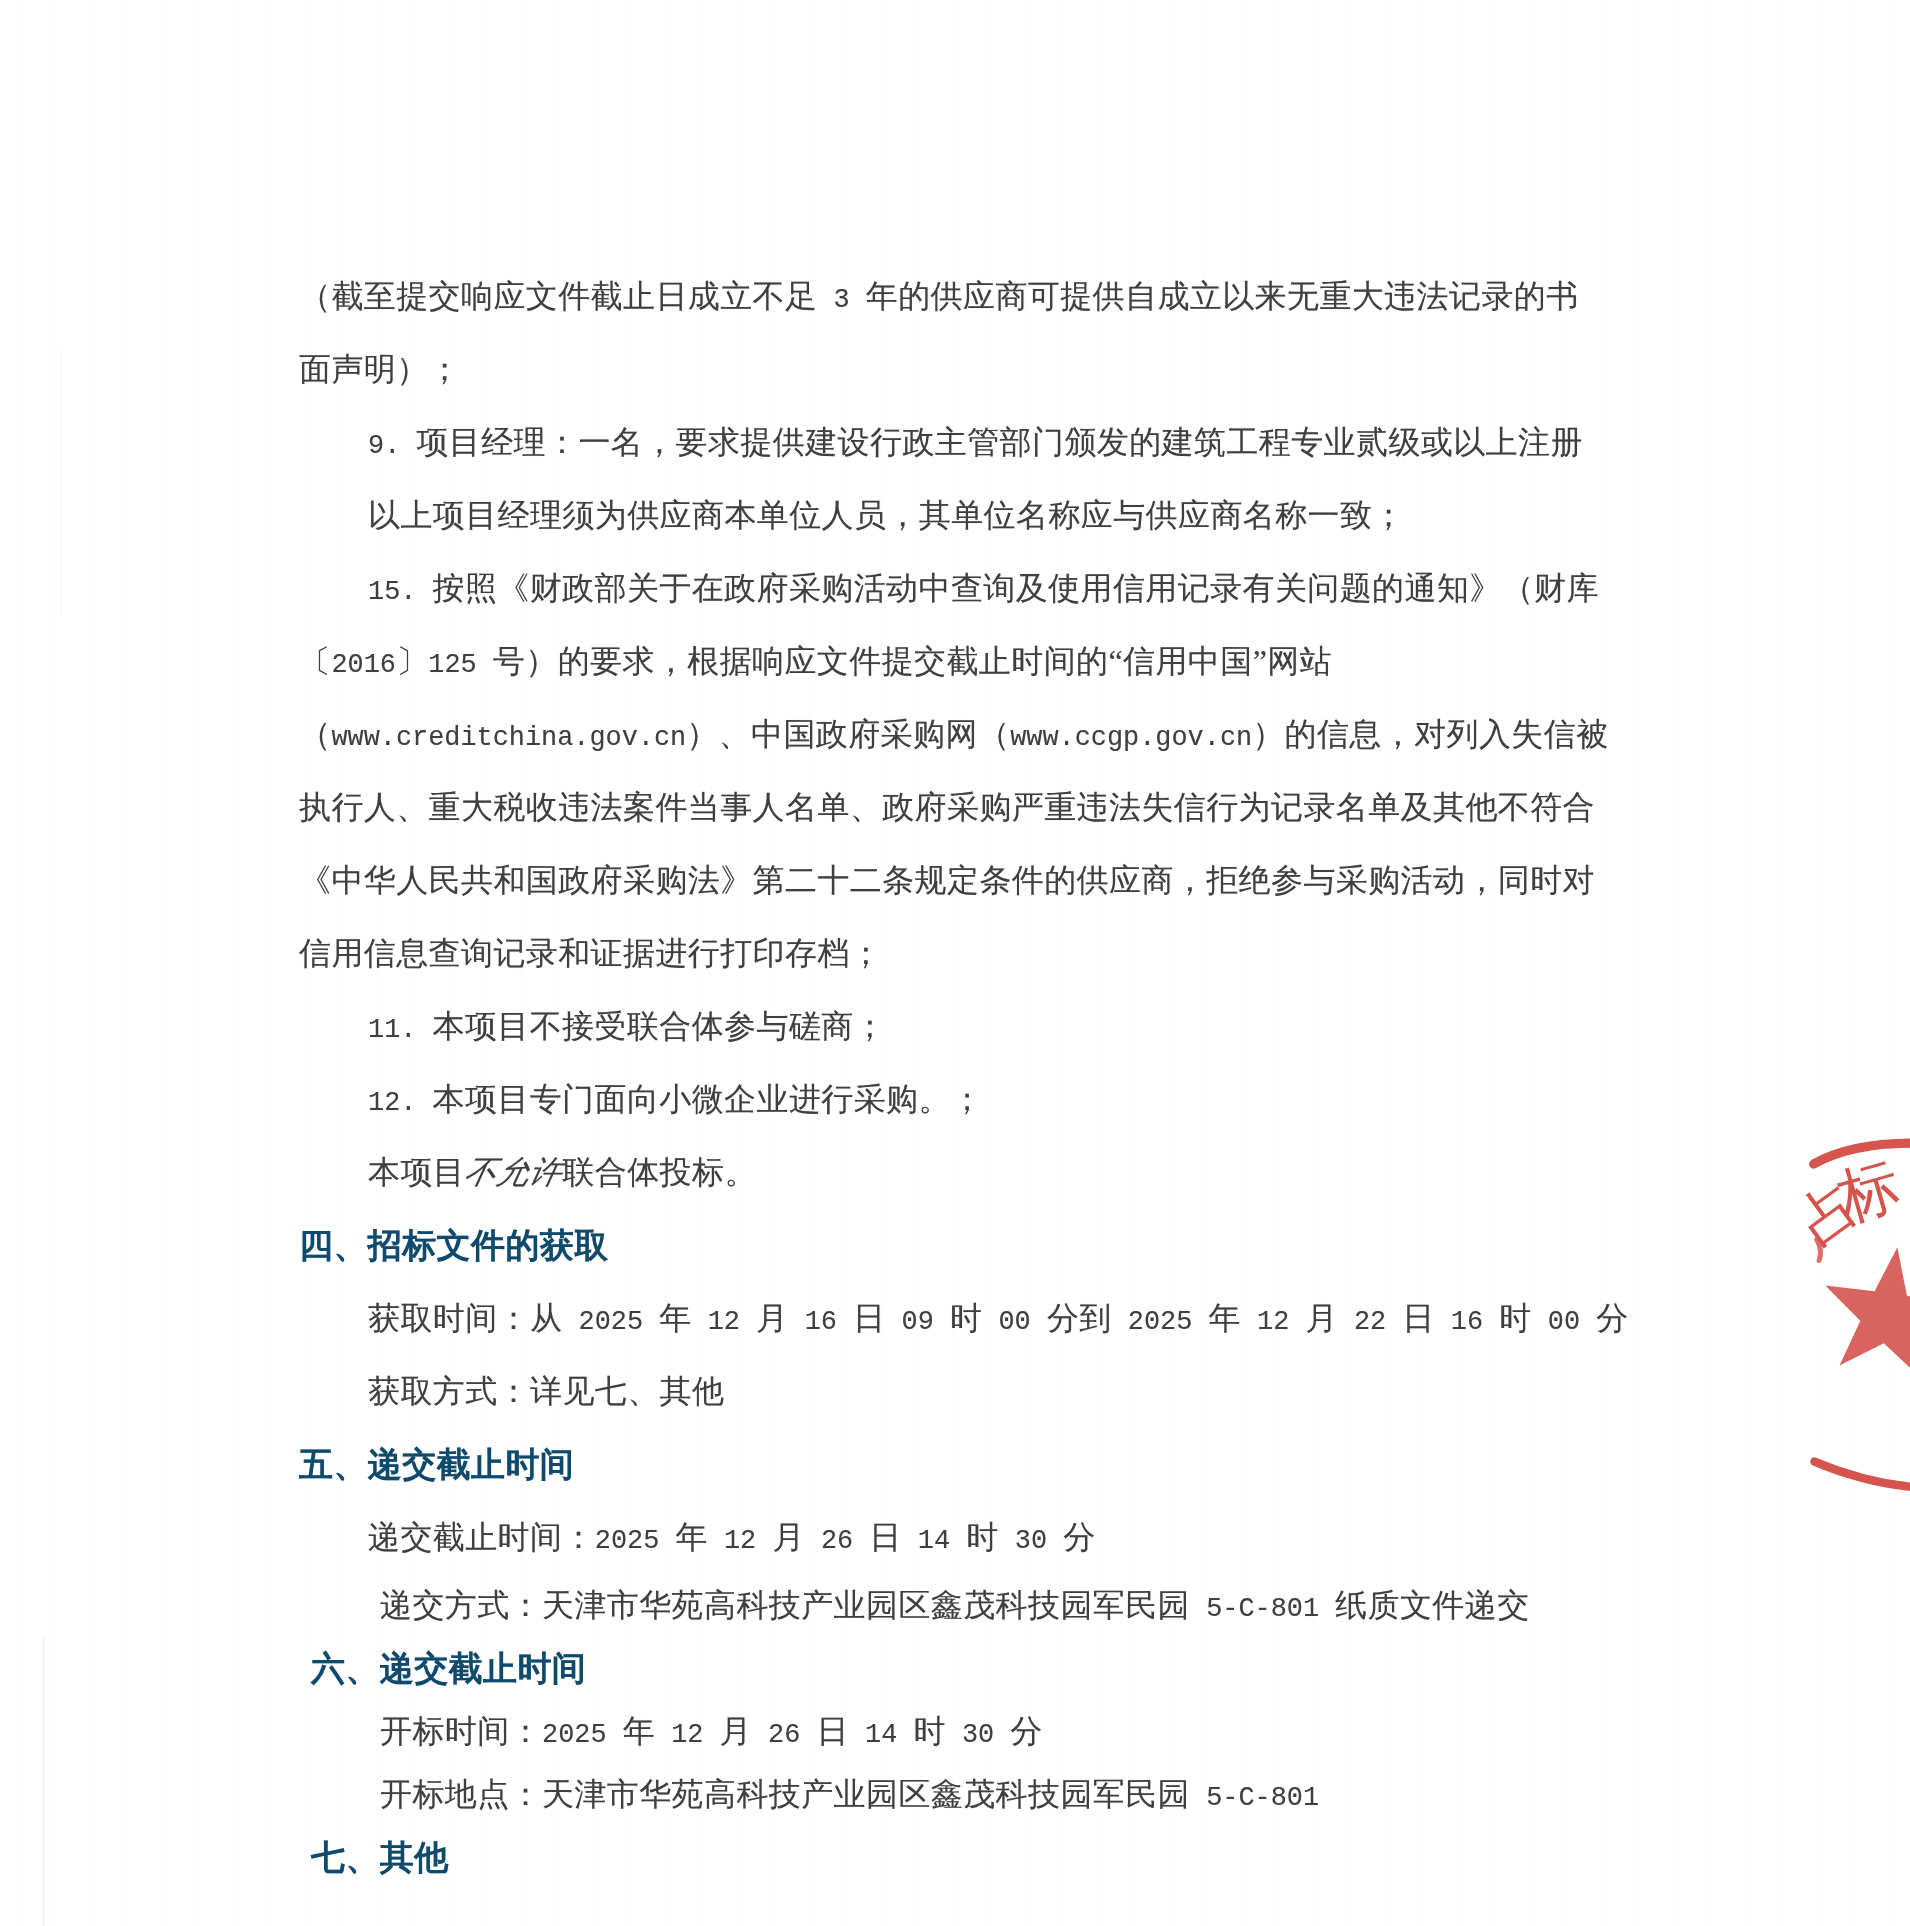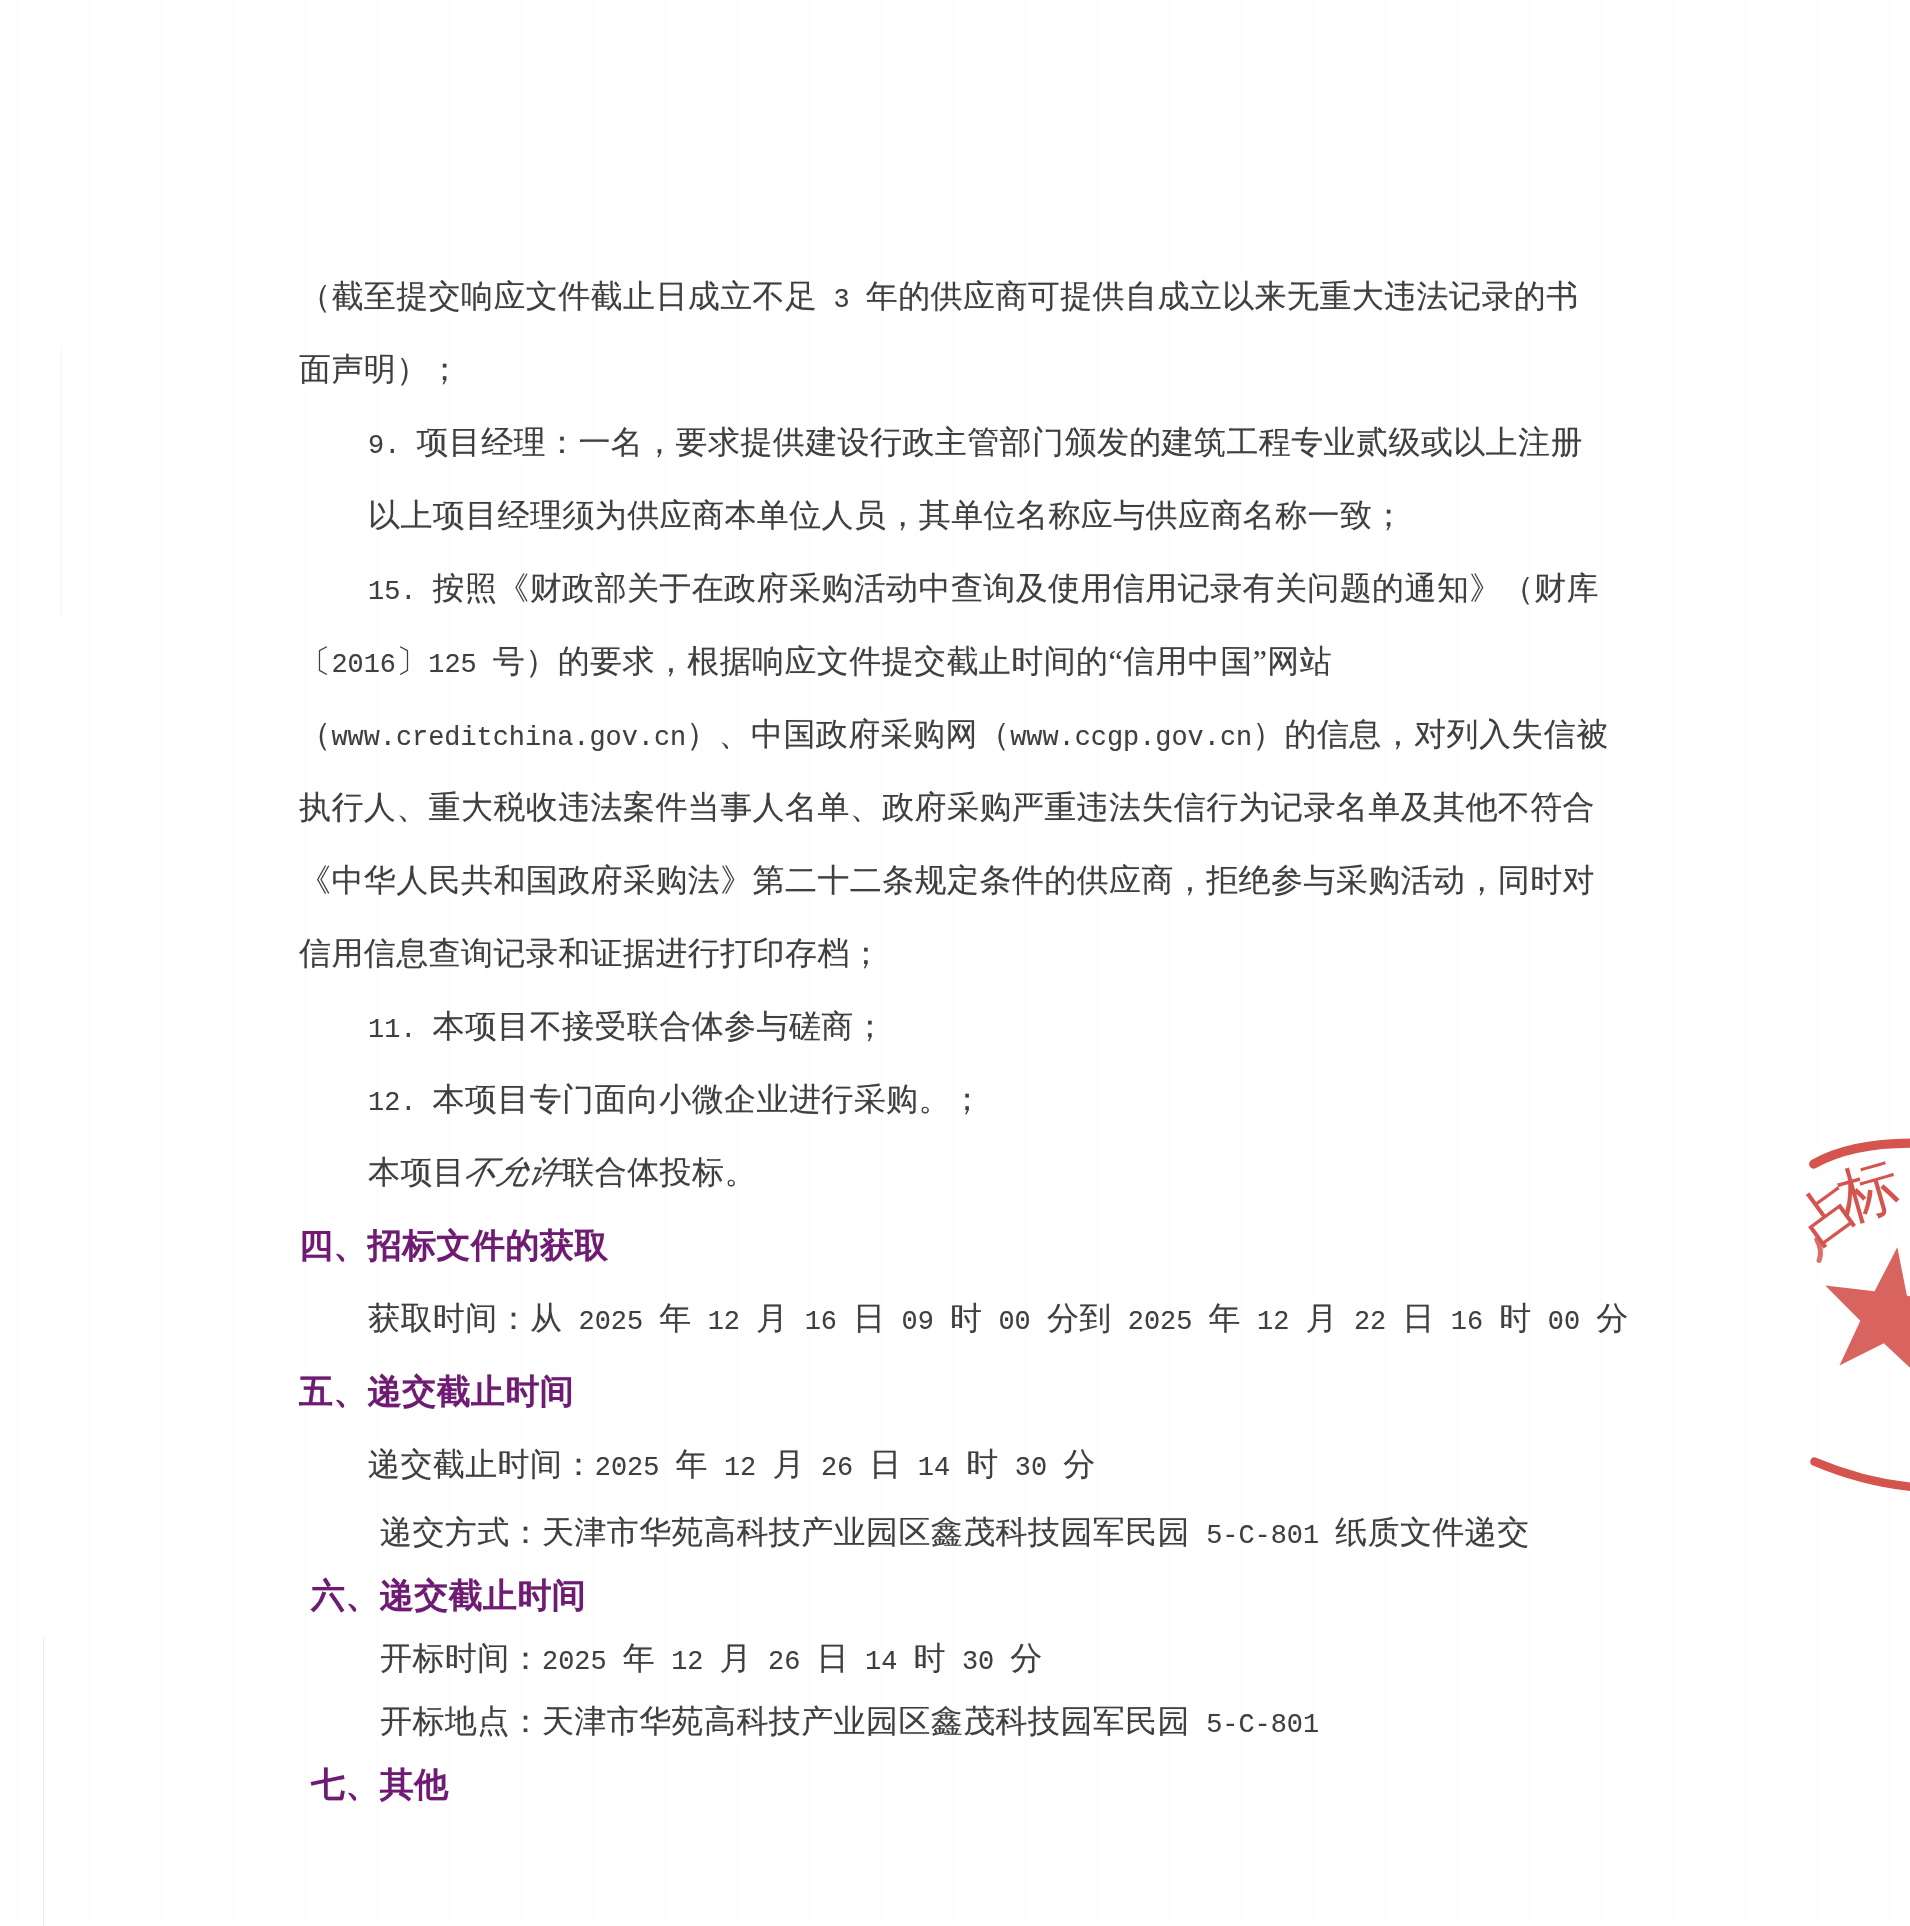--- a/index.html
+++ b/index.html
@@ -42,21 +42,21 @@
   }
   .line.tight {
     height: 63px;
     line-height: 63px;
     margin-left: 12px;
   }
   .line.indent { padding-left: 69px; }
   .line.heading {
     font-weight: bold;
     font-size: 34px;
-    color: #701a75;
+    color: #0c4a6e;
     text-shadow: 0 0 0.8px rgba(40,40,40,0.45);
   }
   .latin {
     font-family: "Liberation Mono", "DejaVu Sans Mono", monospace;
     font-size: 0.84em;
     letter-spacing: 0;
   }
   .i {
     display: inline-block;
     font-style: italic;
@@ -93,20 +93,21 @@
       <div class="line"><span>〔</span><span class="latin">2016</span><span>〕</span><span class="latin">125 </span><span>号）的要求，根据响应文件提交截止时间的“信用中国”网站</span></div>
       <div class="line"><span>（</span><span class="latin">www.creditchina.gov.cn</span><span>）、中国政府采购网（</span><span class="latin">www.ccgp.gov.cn</span><span>）的信息，对列入失信被</span></div>
       <div class="line"><span>执行人、重大税收违法案件当事人名单、政府采购严重违法失信行为记录名单及其他不符合</span></div>
       <div class="line"><span>《中华人民共和国政府采购法》第二十二条规定条件的供应商，拒绝参与采购活动，同时对</span></div>
       <div class="line"><span>信用信息查询记录和证据进行打印存档；</span></div>
       <div class="line indent"><span class="latin">11. </span><span>本项目不接受联合体参与磋商；</span></div>
       <div class="line indent"><span class="latin">12. </span><span>本项目专门面向小微企业进行采购。；</span></div>
       <div class="line indent"><span>本项目</span><span class="i">不允许</span><span>联合体投标。</span></div>
       <div class="line heading"><span>四、招标文件的获取</span></div>
       <div class="line indent"><span>获取时间：从</span><span class="latin"> 2025 </span><span>年</span><span class="latin"> 12 </span><span>月</span><span class="latin"> 16 </span><span>日</span><span class="latin"> 09 </span><span>时</span><span class="latin"> 00 </span><span>分到</span><span class="latin"> 2025 </span><span>年</span><span class="latin"> 12 </span><span>月</span><span class="latin"> 22 </span><span>日</span><span class="latin"> 16 </span><span>时</span><span class="latin"> 00 </span><span>分</span></div>
+      <div class="line indent"><span>获取方式：详见七、其他</span></div>
       <div class="line heading"><span>五、递交截止时间</span></div>
       <div class="line indent"><span>递交截止时间：</span><span class="latin">2025 </span><span>年</span><span class="latin"> 12 </span><span>月</span><span class="latin"> 26 </span><span>日</span><span class="latin"> 14 </span><span>时</span><span class="latin"> 30 </span><span>分</span></div>
       <div class="line indent tight"><span>递交方式：天津市华苑高科技产业园区鑫茂科技园军民园</span><span class="latin"> 5-C-801 </span><span>纸质文件递交</span></div>
       <div class="line heading tight"><span>六、递交截止时间</span></div>
       <div class="line indent tight"><span>开标时间：</span><span class="latin">2025 </span><span>年</span><span class="latin"> 12 </span><span>月</span><span class="latin"> 26 </span><span>日</span><span class="latin"> 14 </span><span>时</span><span class="latin"> 30 </span><span>分</span></div>
       <div class="line indent tight"><span>开标地点：天津市华苑高科技产业园区鑫茂科技园军民园</span><span class="latin"> 5-C-801</span></div>
       <div class="line heading tight"><span>七、其他</span></div>
     </div>
 
   <svg class="stamp" viewBox="0 0 300 960" aria-hidden="true">

